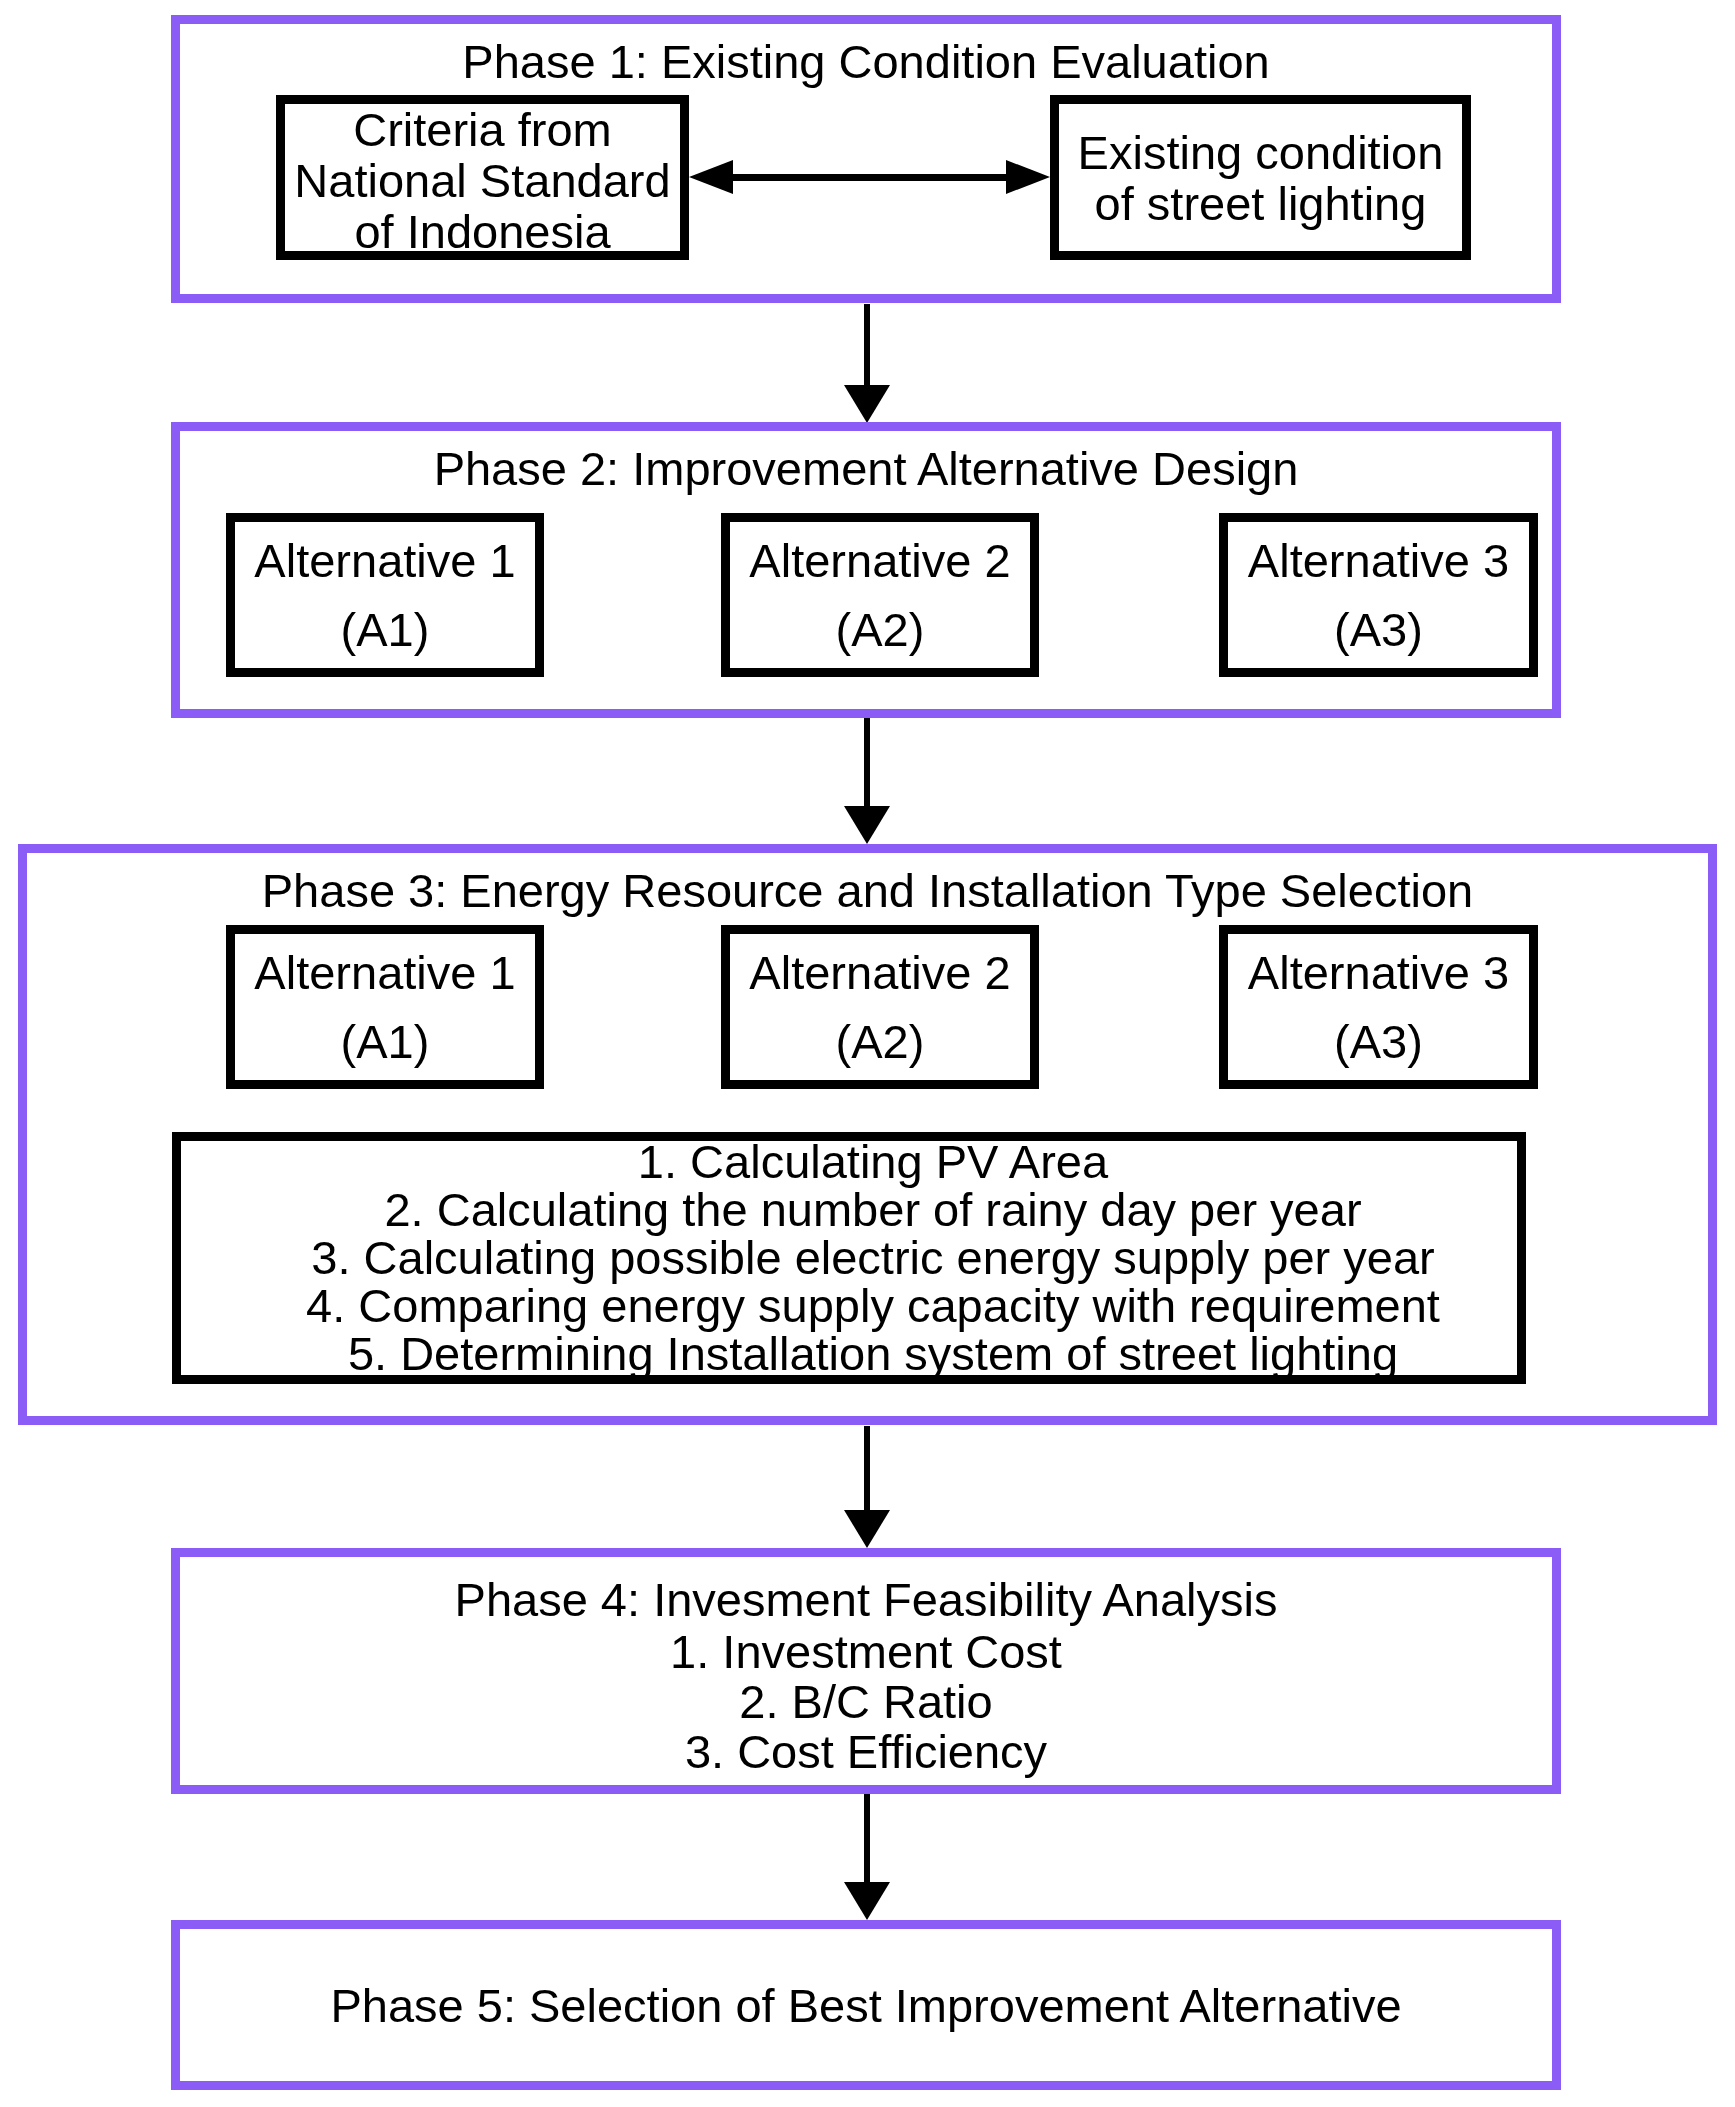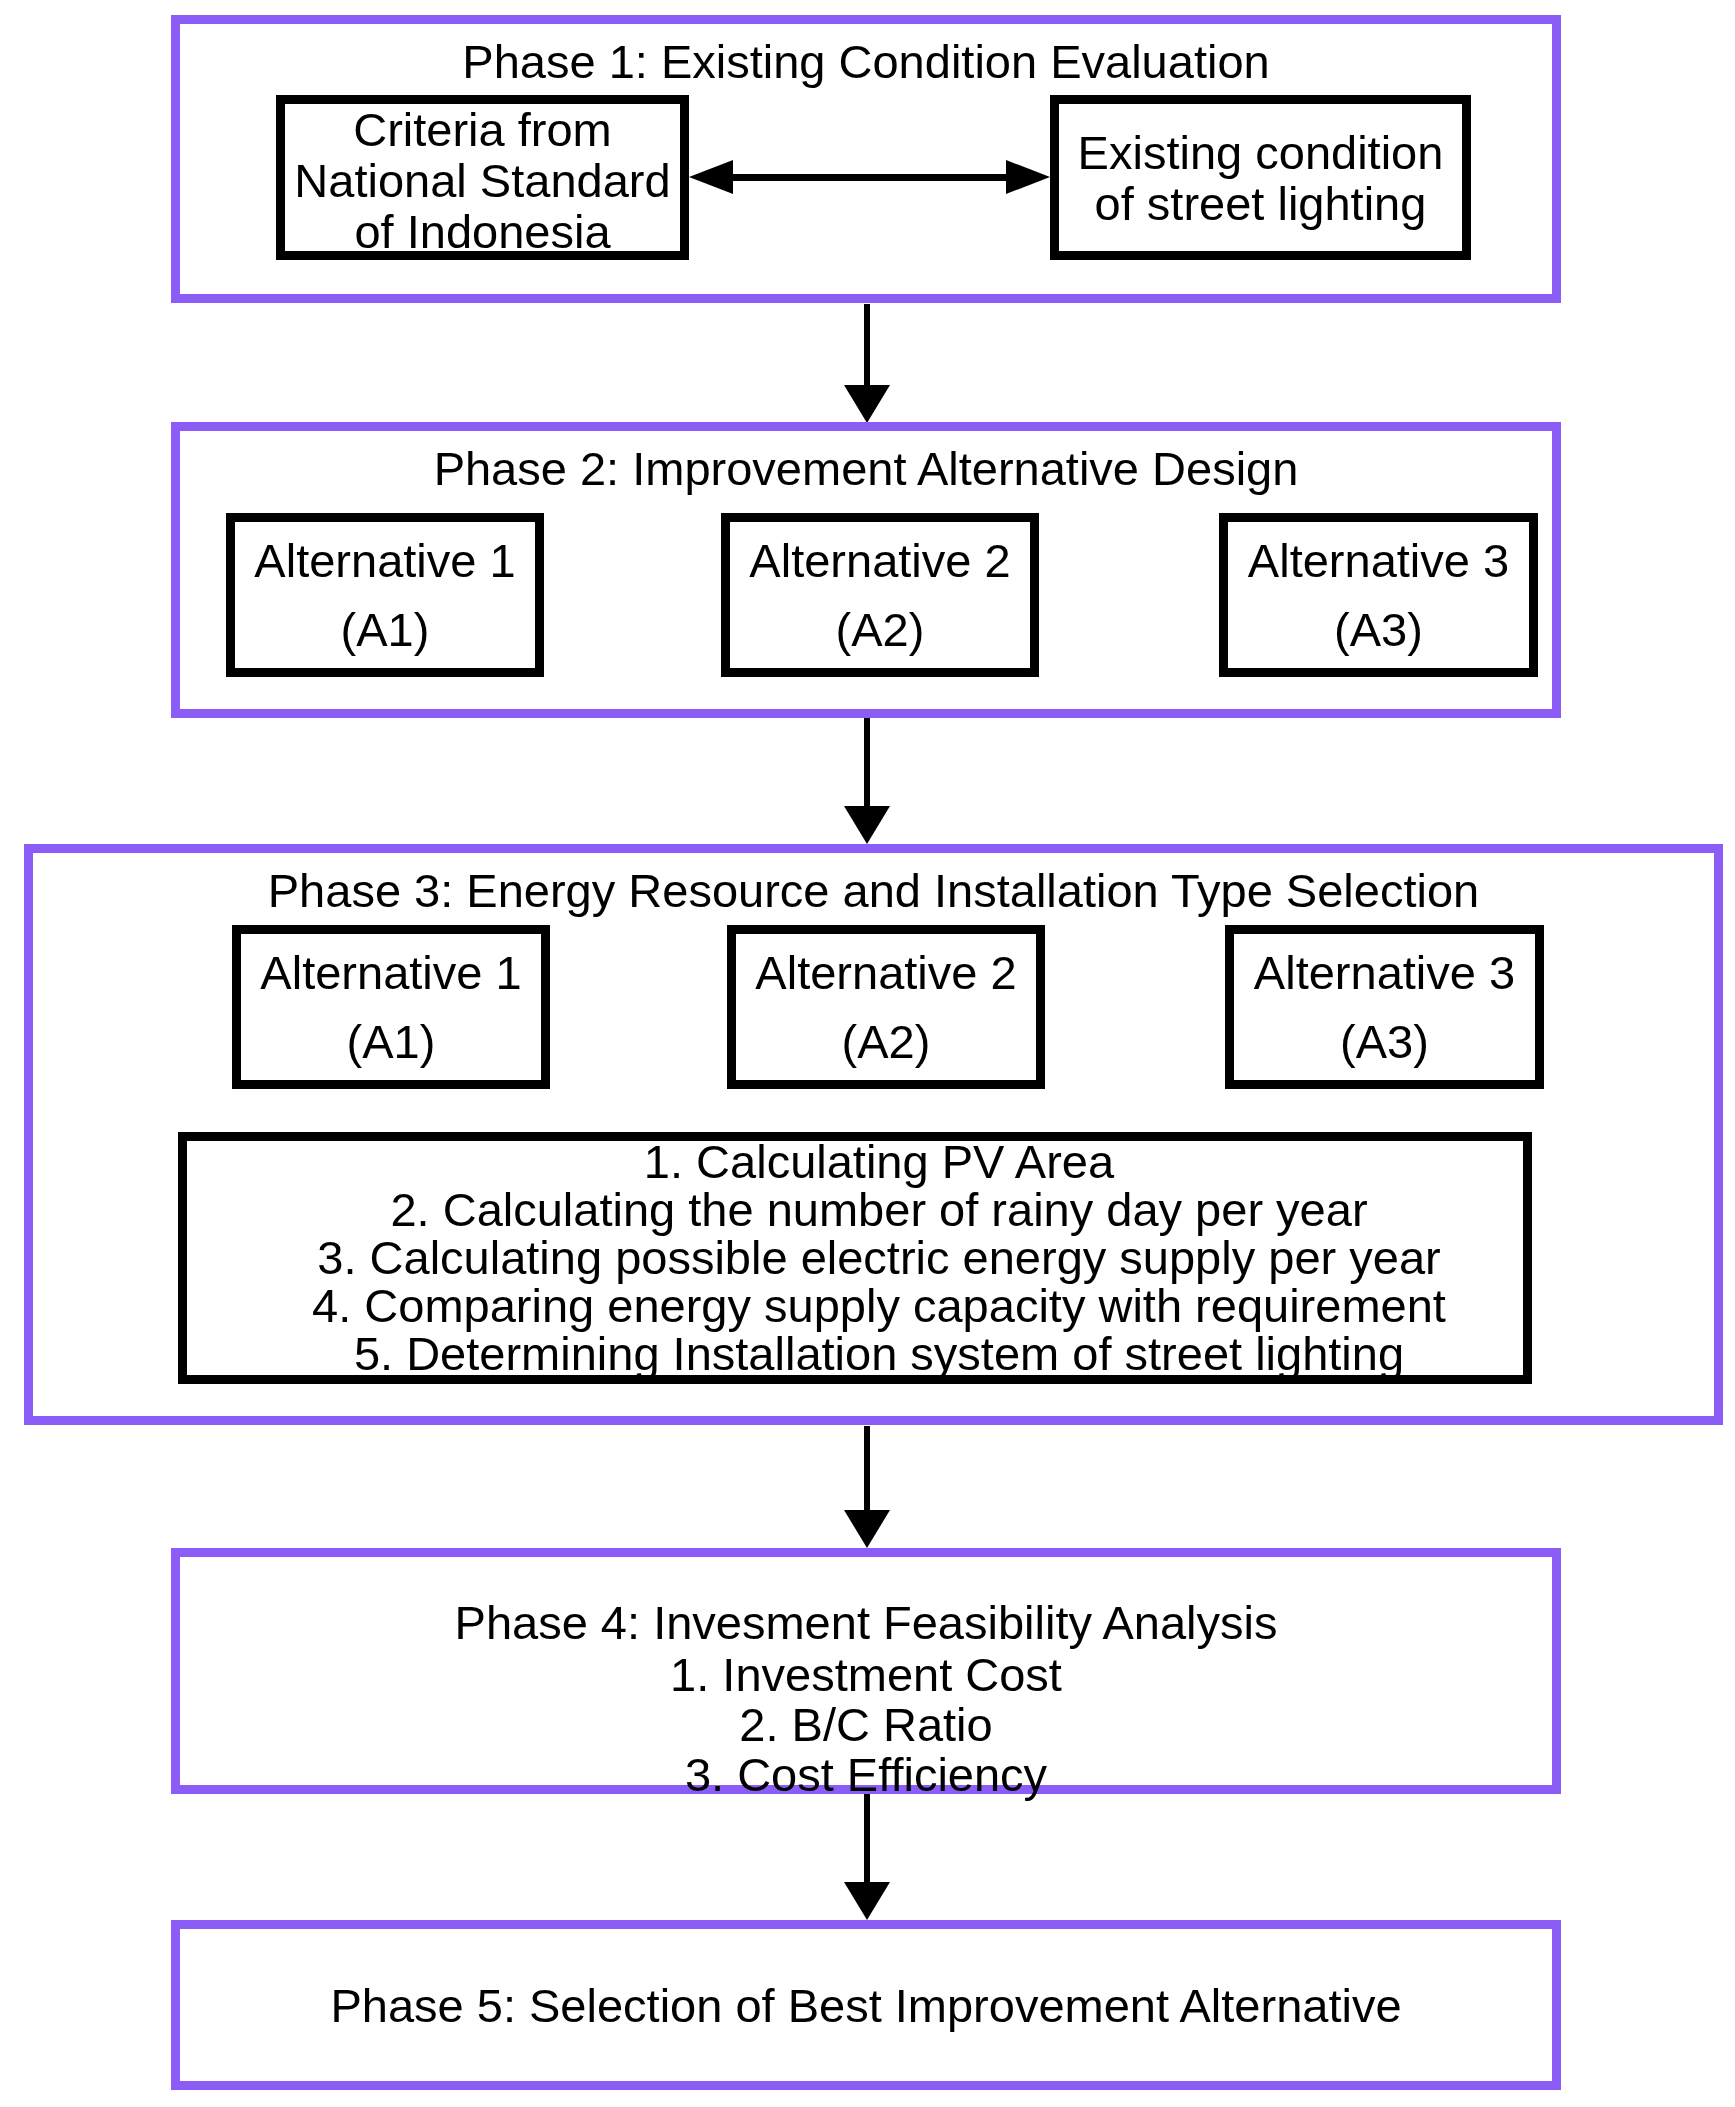--- a/index.html
+++ b/index.html
@@ -38,21 +38,21 @@
     text-align: center;
     font-size: 47px;
   }
   .ibox span { display: block; }
   .tight span { line-height: 51px; }
   .alt span  { line-height: 69px; }
 
   
   #p1 { left: 171px; top: 15px;   width: 1390px; height: 288px; }
   #p2 { left: 171px; top: 422px;  width: 1390px; height: 296px; }
-  #p3 { left: 24px;  top: 844px; width: 1699px; height: 581px; }
+  #p3 { left: 18px;  top: 844px; width: 1699px; height: 581px; }
   #p4 { left: 171px; top: 1548px; width: 1390px; height: 246px; }
   #p5 { left: 171px; top: 1920px; width: 1390px; height: 170px;
         display: flex; align-items: center; justify-content: center;
         font-size: 47px; }
 
   
   #p1-left  { left: 96px;  top: 71px; width: 413px; height: 165px; justify-content: space-between; }
   #p1-right { left: 870px; top: 71px; width: 421px; height: 165px; }
 
   
@@ -71,21 +71,21 @@
   
   #p3-a1 { left: 199px;  top: 72px; width: 318px; height: 164px; }
   #p3-a2 { left: 694px;  top: 72px; width: 318px; height: 164px; }
   #p3-a3 { left: 1192px; top: 72px; width: 319px; height: 164px; }
   #p3-steps { left: 145px; top: 279px; width: 1354px; height: 252px; padding-left: 48px; }
   #p3-steps span { line-height: 48px; white-space: nowrap; }
 
   
   .p4-body { padding-top: 18px; text-align: center; }
   .p4-body .row { font-size: 47px; line-height: 50px; white-space: nowrap; }
-  .p4-body .row.title { margin-bottom: 1.5px; margin-top: 23px; }
+  .p4-body .row.title { margin-bottom: 1.5px; }
 
   
   .varrow { position: absolute; left: 844px; width: 47px; }
   #a1 { top: 304px;  height: 119px; }
   #a2 { top: 718px;  height: 126px; }
   #a3 { top: 1426px; height: 122px; }
   #a4 { top: 1794px; height: 126px; }
   .vline { position: absolute; left: 19.5px; top: 0; width: 6.8px; bottom: 36px; background: #000; }
   .vhead { position: absolute; left: 0; bottom: 0; width: 0; height: 0;
            border-left: 23px solid transparent; border-right: 23px solid transparent;

